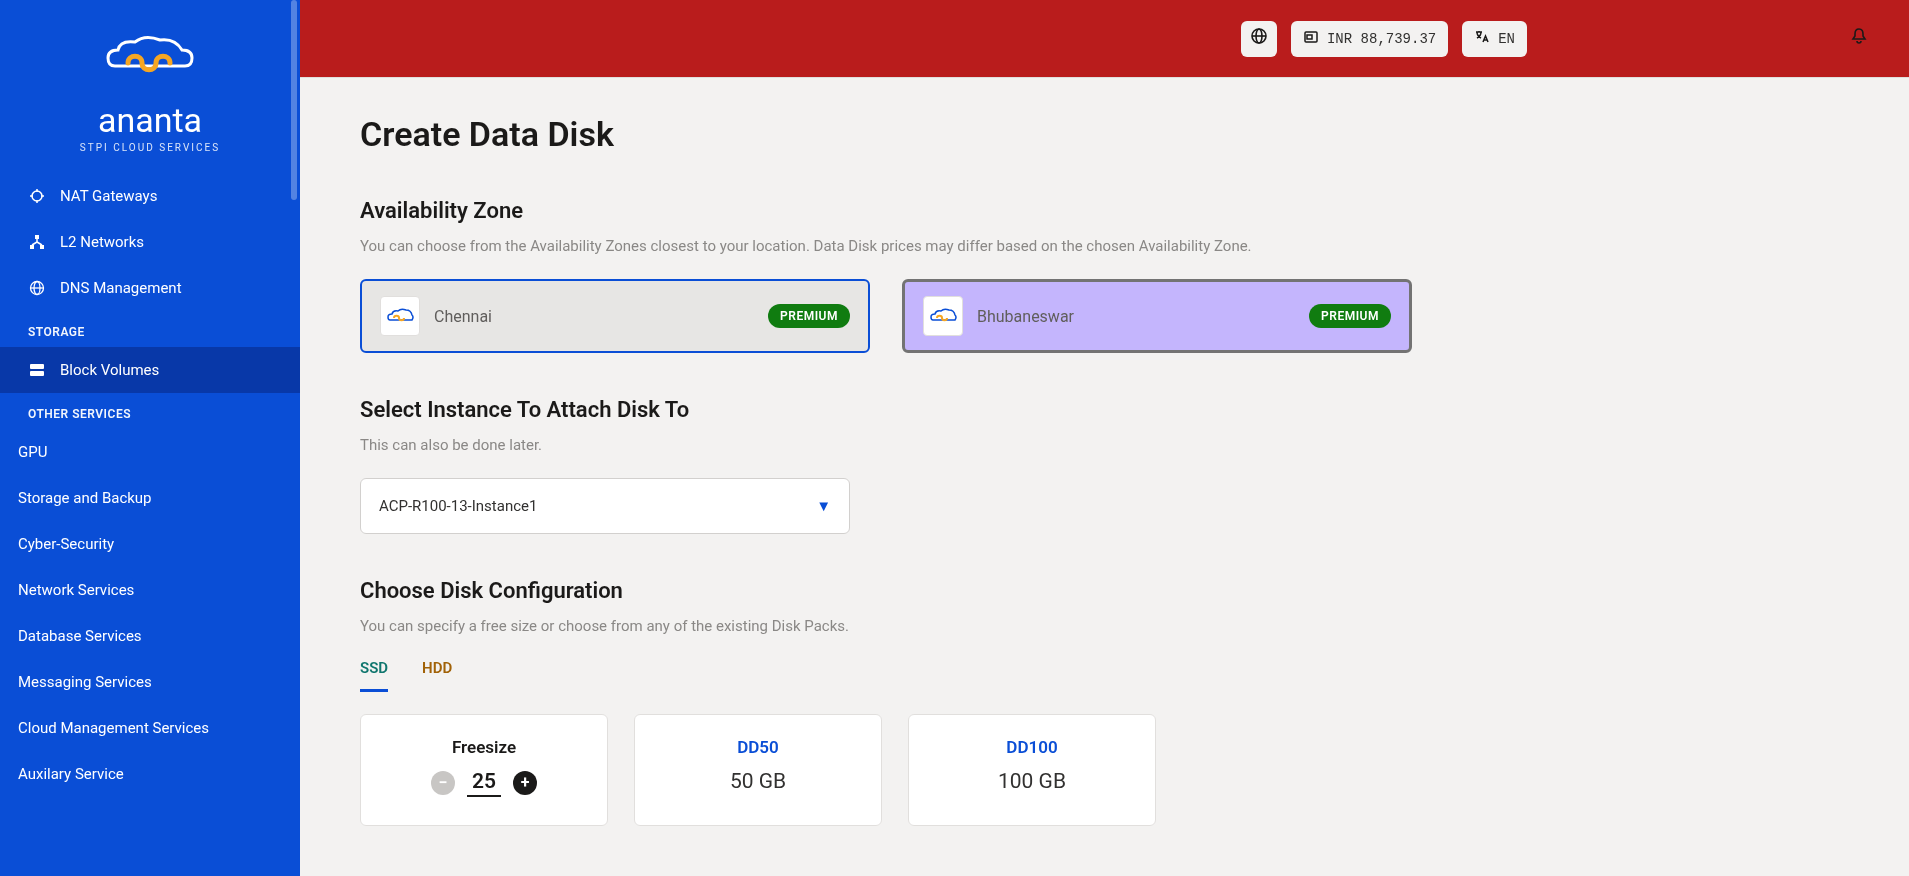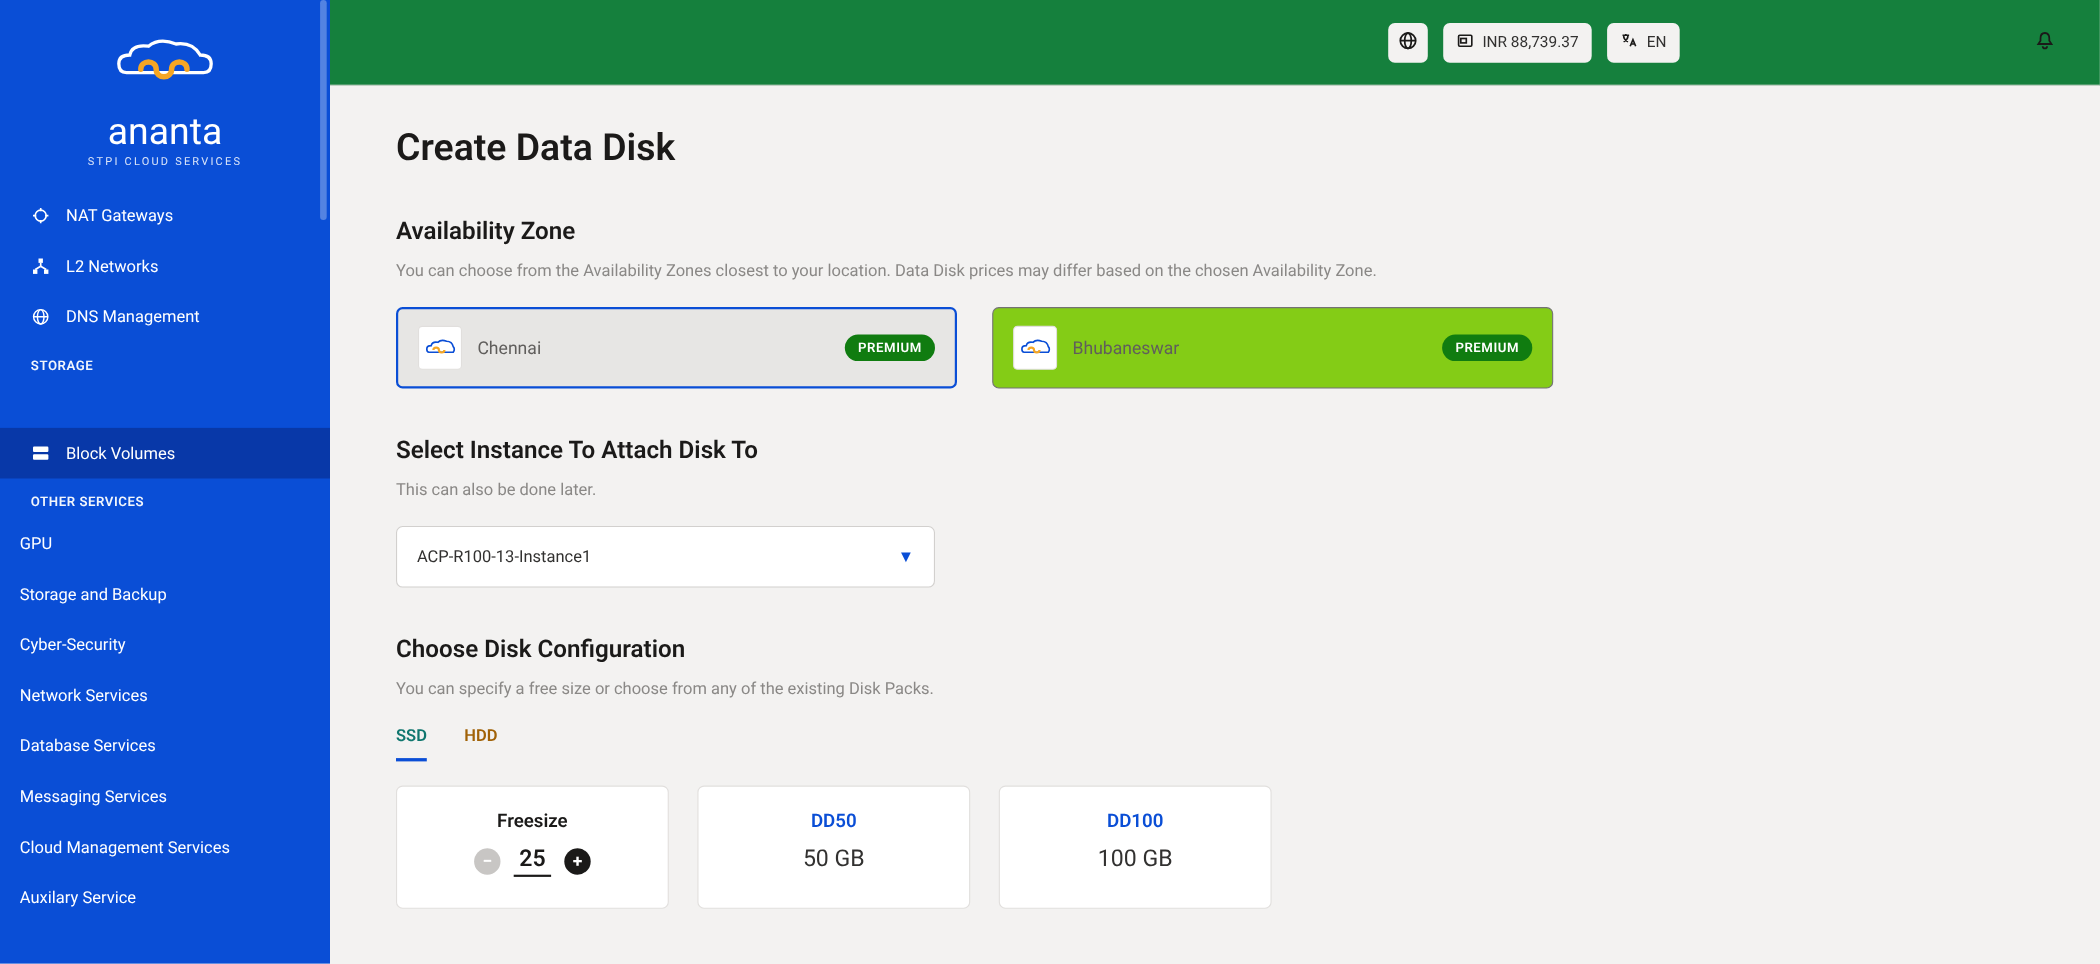--- a/index.html
+++ b/index.html
@@ -10,40 +10,40 @@
     
     .sidebar { width: 300px; background: #0a4ed6; color: #fff; overflow-y: auto; position: relative; flex-shrink: 0; }
     .sidebar-scroll-indicator { position: absolute; right: 3px; top: 0; width: 6px; height: 200px; background: rgba(255,255,255,0.3); border-radius: 3px; }
     .logo-area { padding: 28px 20px 20px; text-align: center; }
     .logo-cloud { margin: 0 auto 8px; }
     .brand-name { font-size: 34px; font-weight: 400; letter-spacing: 0; }
     .brand-sub { font-size: 10px; letter-spacing: 2px; opacity: 0.85; margin-top: 2px; }
     
     .nav-item { display: flex; align-items: center; padding: 14px 28px; cursor: pointer; font-size: 15px; }
     .nav-item.with-icon { gap: 14px; }
-    .nav-item.active { background: #0838a8; margin-top: 42px; }
+    .nav-item.active { background: #0838a8; }
     .nav-icon { width: 18px; height: 18px; display: inline-flex; align-items: center; justify-content: center; flex-shrink: 0; }
     .nav-section-label { padding: 14px 28px 8px; font-size: 12px; font-weight: 600; letter-spacing: 0.5px; opacity: 0.95; }
     .nav-sub { padding-left: 18px; }
     
     
     .main { flex: 1; display: flex; flex-direction: column; overflow: hidden; }
-    .topbar { height: 78px; background: #15803d; border-bottom: 1px solid #e1dfdd; display: flex; align-items: center; justify-content: flex-end; padding: 0 32px; gap: 14px; }
+    .topbar { height: 78px; background: #b91c1c; border-bottom: 1px solid #e1dfdd; display: flex; align-items: center; justify-content: flex-end; padding: 0 32px; gap: 14px; font-family: Liberation Mono, monospace; }
     .chip { display: inline-flex; align-items: center; gap: 8px; padding: 8px 12px; background: #f3f2f1; border-radius: 6px; font-size: 14px; color: #323130; cursor: pointer; }
     .icon-btn-square { width: 36px; height: 36px; display: inline-flex; align-items: center; justify-content: center; background: #f3f2f1; border-radius: 6px; cursor: pointer; }
     .bell-btn { width: 36px; height: 36px; display: inline-flex; align-items: center; justify-content: center; cursor: pointer; margin-left: 300px; }
     
     .content { flex: 1; overflow-y: auto; padding: 36px 60px; }
     .page-title { font-size: 34px; font-weight: 600; color: #1b1a19; margin-bottom: 44px; }
     .section-title { font-size: 22px; font-weight: 600; color: #1b1a19; margin-bottom: 14px; }
     .section-desc { font-size: 15px; color: #8a8886; margin-bottom: 24px; }
     .section { margin-bottom: 44px; }
     
     .zone-row { display: flex; gap: 32px; }
-    .zone-card { width: 510px; height: 74px; background: #84cc16; border: 1px solid #737373; border-radius: 6px; display: flex; align-items: center; padding: 0 18px; gap: 14px; cursor: pointer; }
+    .zone-card { width: 510px; height: 74px; background: #c4b5fd; border: 3px solid #737373; border-radius: 6px; display: flex; align-items: center; padding: 0 18px; gap: 14px; cursor: pointer; }
     .zone-card.selected { background: #e7e6e4; border: 2px solid #0a4ed6; }
     .zone-logo { width: 40px; height: 40px; border: 1px solid #e1dfdd; border-radius: 4px; display: flex; align-items: center; justify-content: center; background: #fff; }
     .zone-name { font-size: 16px; color: #605e5c; flex: 1; }
     .badge-premium { background: #107c10; color: #fff; font-size: 12px; font-weight: 600; padding: 5px 12px; border-radius: 12px; letter-spacing: 0.5px; }
     
     .select-box { width: 490px; height: 56px; background: #fff; border: 1px solid #d2d0ce; border-radius: 6px; display: flex; align-items: center; padding: 0 18px; justify-content: space-between; font-size: 15px; color: #323130; cursor: pointer; }
     .select-arrow { color: #0a4ed6; }
     
     .tabs { display: flex; gap: 34px; margin-bottom: 22px; }
     .tab { font-size: 15px; font-weight: 600; color: #a16207; padding-bottom: 12px; cursor: pointer; }

